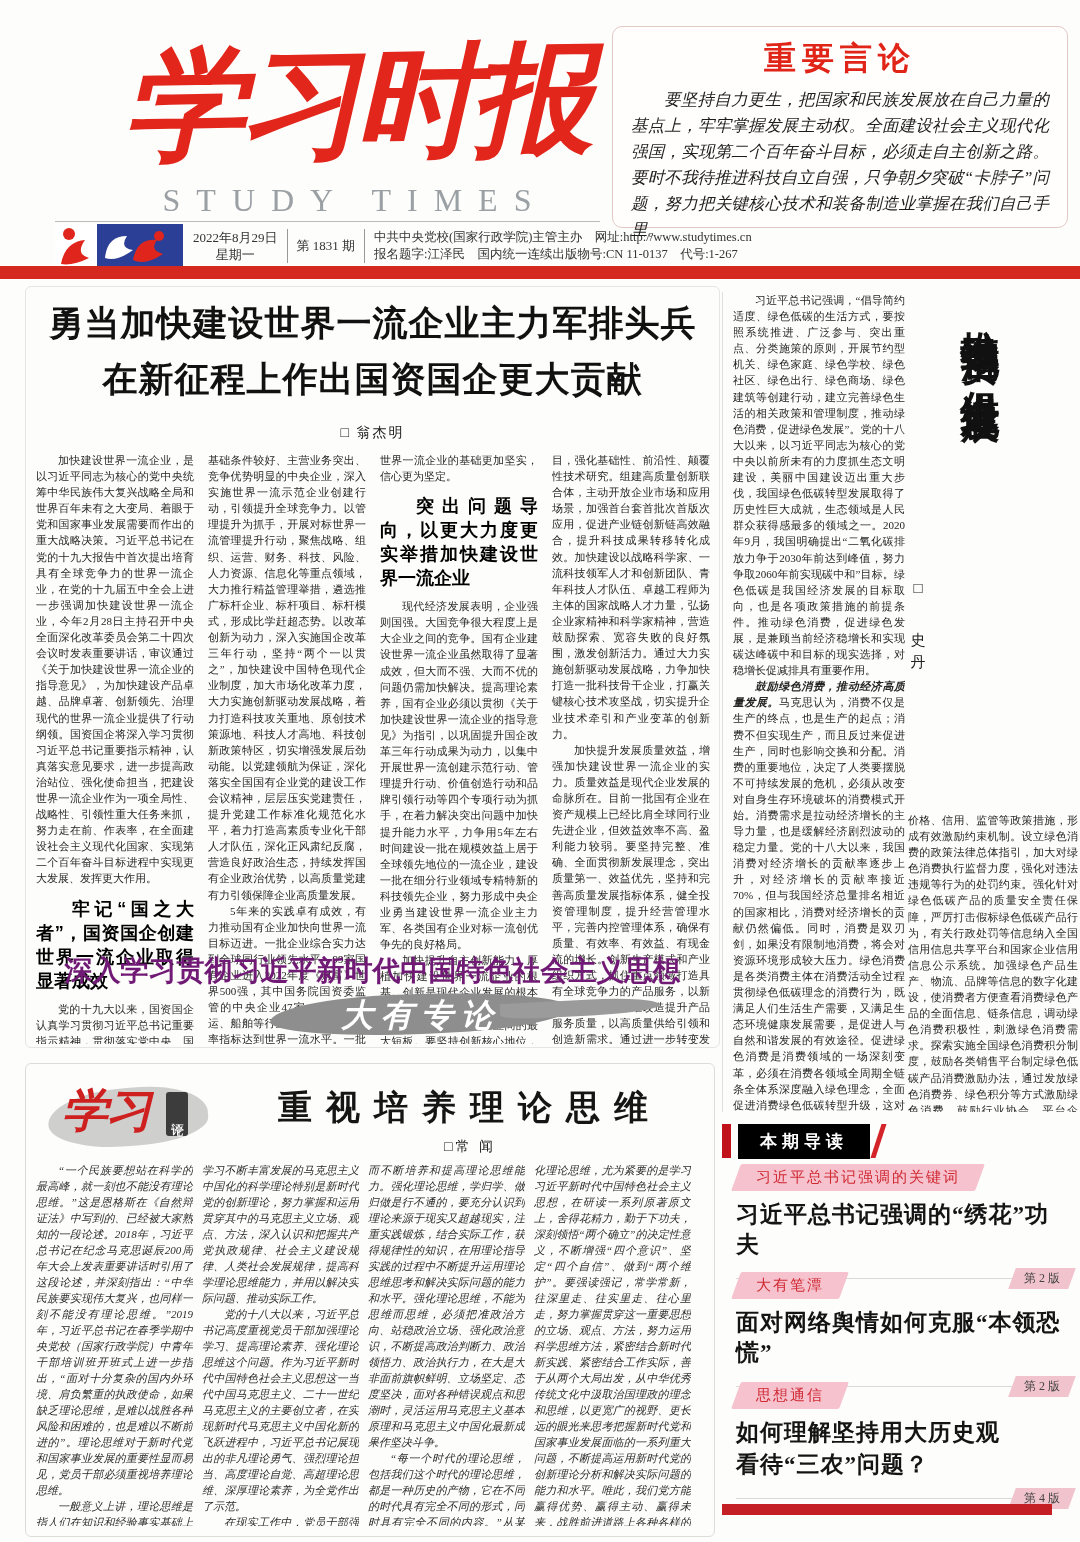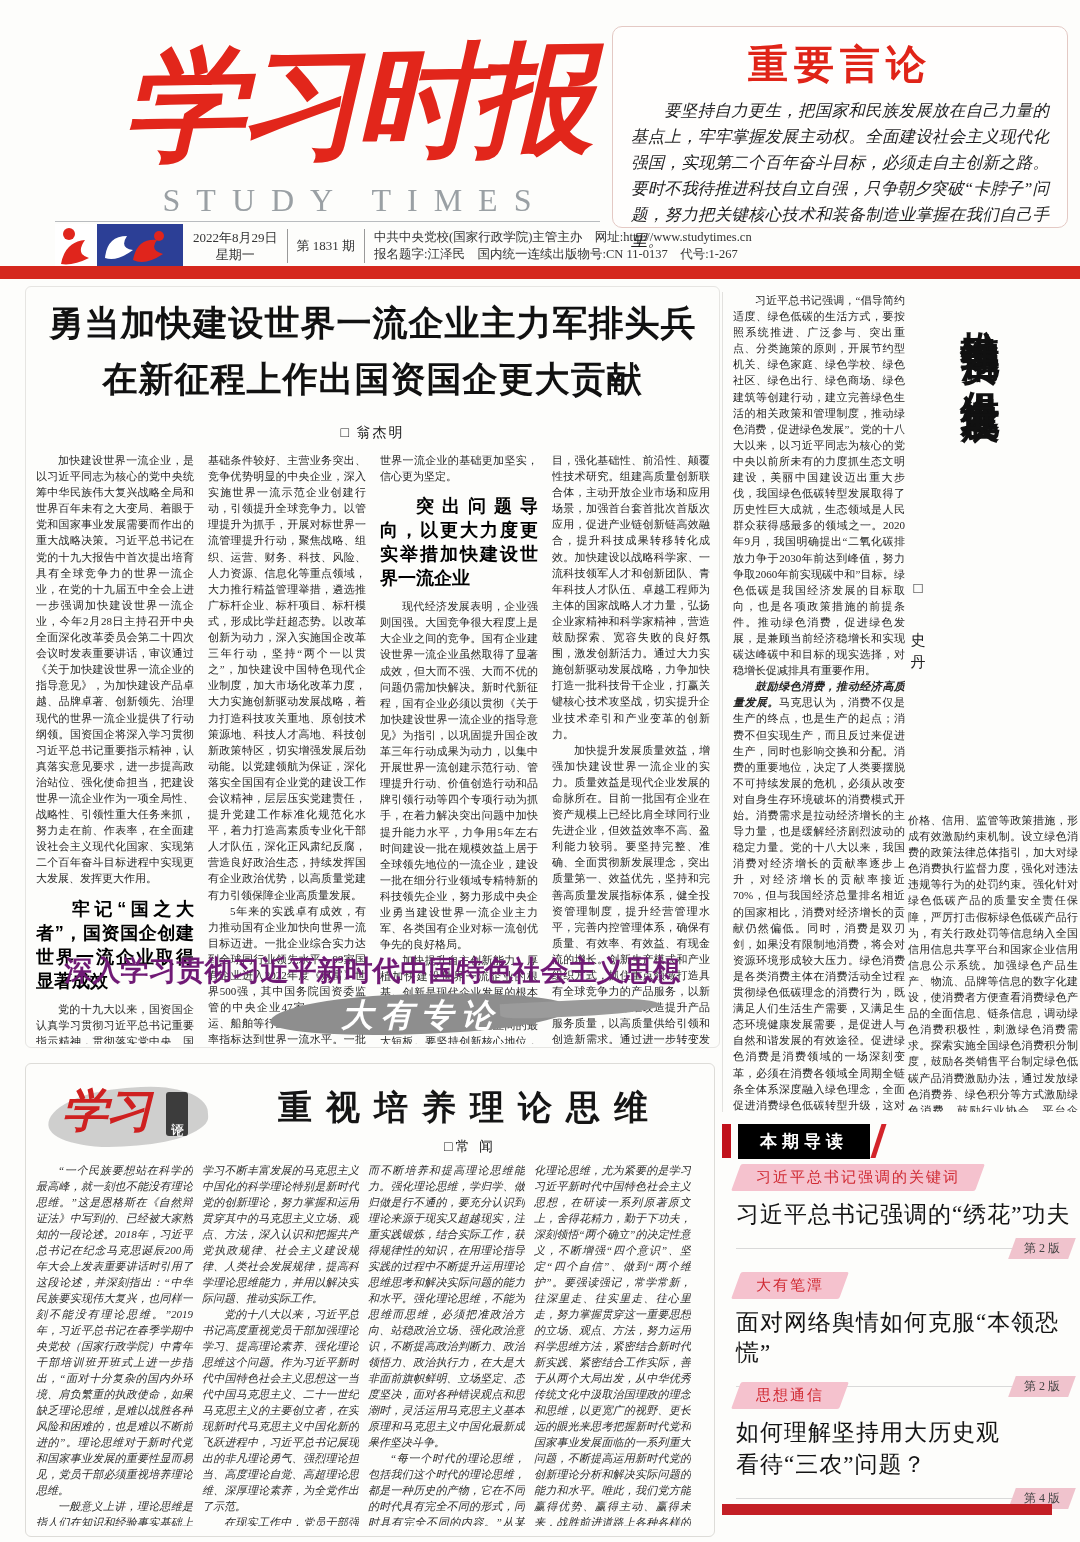--- a/index.html
+++ b/index.html
@@ -16,21 +16,21 @@
   .infobar{left:55px;top:226px;width:550px;height:40px;display:flex;align-items:center;}
   .logoicon{width:128px;height:44px;flex:0 0 auto;}
   .dateblk{margin-left:10px;text-align:center;font-size:13px;line-height:17px;color:#333;white-space:nowrap;}
   .vdiv{width:0;border-left:1px solid #999;height:34px;margin:0 9px;}
   .issueblk{font-size:13px;color:#333;white-space:nowrap;}
   .pubblk{font-size:12.5px;line-height:17px;color:#333;white-space:nowrap;}
   .redbar-top{left:0;top:266px;width:1080px;height:13px;background:#d5281e;}
   
   .quotebox{left:612px;top:26px;width:456px;height:202px;border:1.5px solid #e4c9c4;border-radius:10px;
             background:#fffefd;padding:8px 18px 0 18px;box-sizing:border-box;}
-  .quotetitle{text-align:center;color:#e02418;font-size:40px;font-weight:bold;
+  .quotetitle{text-align:center;color:#e02418;font-size:32px;font-weight:bold;
               font-family:"Liberation Sans",sans-serif;letter-spacing:6px;margin:2px 0 6px 0;}
   .quotebody{font-size:16.5px;line-height:26px;text-align:justify;text-indent:2em;
              font-style:italic;color:#1d1d1d;}
   
   .mainbox{left:25px;top:286px;width:695px;height:762px;border:1px solid #e6e5e2;border-radius:6px;box-sizing:border-box;}
   .headline{left:30px;width:685px;text-align:center;font-family:"Liberation Sans",sans-serif;
             font-weight:900;color:#111;font-size:35px;letter-spacing:1px;white-space:nowrap;}
   .h1a{top:300px;} .h1b{top:356px;}
   .byline{left:30px;top:424px;width:685px;text-align:center;font-size:14px;color:#222;letter-spacing:2px;}
   .cols{left:36px;top:452px;width:676px;height:592px;display:flex;gap:14px;}
@@ -78,21 +78,21 @@
   .dighdr{position:absolute;left:0;top:4px;height:34px;display:flex;align-items:center;}
   .digstrip{width:9px;height:34px;background:#c1121c;margin-right:7px;}
   .digtab{background:#000000;color:#fff;font-family:"Liberation Sans",sans-serif;font-weight:bold;
           font-size:17px;letter-spacing:5px;padding:6px 22px;white-space:nowrap;}
   .digtab2{width:5px;height:34px;background:#d3242a;margin-left:6px;transform:skewX(-18deg);}
   .digitem{position:absolute;left:14px;width:336px;}
   .tag{position:relative;display:inline-block;padding:4px 20px;font-family:"Liberation Sans",sans-serif;
        font-size:15px;letter-spacing:2px;}
   .tag i{position:absolute;inset:0;background:#f5c2ce;transform:skewX(-20deg);border-radius:2px;}
   .tag s{position:relative;color:#d02a33;text-decoration:none;font-style:normal;}
-  .digtitle{font-size:23px;font-weight:normal;color:#141414;letter-spacing:1px;line-height:30px;margin-top:9px;}
+  .digtitle{font-size:23px;font-weight:bold;color:#141414;letter-spacing:1px;line-height:30px;margin-top:9px;}
   .digrule{display:flex;align-items:center;margin-top:8px;}
   .digrule .ln{flex:1;border-top:1px solid #d9d9d9;}
   .pagetag{position:relative;display:inline-block;padding:2px 12px;font-size:12px;color:#444;white-space:nowrap;}
   .pagetag i{position:absolute;inset:0;background:#f0c3cd;transform:skewX(-20deg);}
   .pagetag s{position:relative;text-decoration:none;font-style:normal;}
   .redbar-bot{position:absolute;left:0;top:384px;width:330px;height:11px;background:#c31f25;}
 </style>
 </head>
 <body>
 
@@ -143,21 +143,21 @@
       <p class="subhead">牢记“国之大者”，国资国企创建世界一流企业取得显著成效</p>
       <p class="bodytxt ind">党的十九大以来，国资国企认真学习贯彻习近平总书记重要指示精神，贯彻落实党中央、国务院决策部署，加强前瞻性思考、全局性谋划、战略性布局、整体性推进，以世界一流企业目标引领国有企业特别是中央企业不断做强做优做大。以对标评价为先导，聚焦竞争力、创新力、控制力、影响力、抗风险能力等关键指标，深入开展对标世界一流企业研究，构建完善世界一流企业评价指标体系，分析短板差距，明确建设目标，部署重点任务。以示范创建为牵引，遴选航天科技、中国宝武等11家</p>
     </div>
     <div class="col">
       <p class="bodytxt">基础条件较好、主营业务突出、竞争优势明显的中央企业，深入实施世界一流示范企业创建行动，引领提升全球竞争力。以管理提升为抓手，开展对标世界一流管理提升行动，聚焦战略、组织、运营、财务、科技、风险、人力资源、信息化等重点领域，大力推行精益管理举措，遴选推广标杆企业、标杆项目、标杆模式，形成比学赶超态势。以改革创新为动力，深入实施国企改革三年行动，坚持“两个一以贯之”，加快建设中国特色现代企业制度，加大市场化改革力度，大力实施创新驱动发展战略，着力打造科技攻关重地、原创技术策源地、科技人才高地、科技创新政策特区，切实增强发展后劲动能。以党建领航为保证，深化落实全国国有企业党的建设工作会议精神，层层压实党建责任，提升党建工作标准化规范化水平，着力打造高素质专业化干部人才队伍，深化正风肃纪反腐，营造良好政治生态，持续发挥国有企业政治优势，以高质量党建有力引领保障企业高质量发展。</p>
       <p class="bodytxt ind">5年来的实践卓有成效，有力推动国有企业加快向世界一流目标迈进。一批企业综合实力达到全球同行业领先水平，99家国有企业进入2022年度《财富》世界500强，其中国务院国资委监管的中央企业47家，发电、航运、船舶等行业中央企业主要效率指标达到世界一流水平。一批企业自主创新能力显著增强，电网、通信等行业企业专利数量和质量位居全球同行业领先水平，航天、深海、能源、交通、国防军工等领域涌现一批世界级原创性科技创新成果。一批企业品牌影响力和国际化水平明显提升，21家中央企业进入全球品牌价值500强，打造了高铁、核电、特高压等一批具有自主知识产权的国家名片，培育了一批具有行业话语权和美誉度的企业品牌。中央企业率先创建</p>
     </div>
     <div class="col">
       <p class="bodytxt">世界一流企业的基础更加坚实，信心更为坚定。</p>
       <p class="subhead">突出问题导向，以更大力度更实举措加快建设世界一流企业</p>
-      <p class="bodytxt ind">现代经济发展表明，企业强则国强。大国竞争很大程度上是大企业之间的竞争。国有企业建设世界一流企业虽然取得了显著成效，但大而不强、大而不优的问题仍需加快解决。新时代新征程，国有企业必须以贯彻《关于加快建设世界一流企业的指导意见》为指引，以巩固提升国企改革三年行动成果为动力，以集中开展世界一流创建示范行动、管理提升行动、价值创造行动和品牌引领行动等四个专项行动为抓手，在着力解决突出问题中加快提升能力水平，力争用5年左右时间建设一批在规模效益上居于全球领先地位的一流企业，建设一批在细分行业领域专精特新的科技领先企业，努力形成中央企业勇当建设世界一流企业主力军、各类国有企业对标一流创优争先的良好格局。</p>
+      <p class="bodytxt ind">现代经济发展表明，企业强则国强。大国竞争很大程度上是大企业之间的竞争。国有企业建设世界一流企业虽然取得了显著成效，但大而不强、大而不优的问题仍需加快解决。提高理论素养，国有企业必须以贯彻《关于加快建设世界一流企业的指导意见》为指引，以巩固提升国企改革三年行动成果为动力，以集中开展世界一流创建示范行动、管理提升行动、价值创造行动和品牌引领行动等四个专项行动为抓手，在着力解决突出问题中加快提升能力水平，力争用5年左右时间建设一批在规模效益上居于全球领先地位的一流企业，建设一批在细分行业领域专精特新的科技领先企业，努力形成中央企业勇当建设世界一流企业主力军、各类国有企业对标一流创优争先的良好格局。</p>
       <p class="bodytxt ind">加快提升自主创新能力，厚植加快建设世界一流企业的根基。创新是现代企业发展的根本大计。自主创新能力不强是不少国有企业与世界一流企业间的最大短板。要坚持创新核心地位，积极推进国有企业打造原创技术策源地，加大研发投入力度，优化支出结构，积极承担国家重大科技项</p>
     </div>
     <div class="col">
       <p class="bodytxt">目，强化基础性、前沿性、颠覆性技术研究。组建高质量创新联合体，主动开放企业市场和应用场景，加强首台套首批次首版次应用，促进产业链创新链高效融合，提升科技成果转移转化成效。加快建设以战略科学家、一流科技领军人才和创新团队、青年科技人才队伍、卓越工程师为主体的国家战略人才力量，弘扬企业家精神和科学家精神，营造鼓励探索、宽容失败的良好氛围，激发创新活力。通过大力实施创新驱动发展战略，力争加快打造一批科技骨干企业，打赢关键核心技术攻坚战，切实提升企业技术牵引和产业变革的创新力。</p>
       <p class="bodytxt ind">加快提升发展质量效益，增强加快建设世界一流企业的实力。质量效益是现代企业发展的命脉所在。目前一批国有企业在资产规模上已经比肩全球同行业先进企业，但效益效率不高、盈利能力较弱。要坚持完整、准确、全面贯彻新发展理念，突出质量第一、效益优先，坚持和完善高质量发展指标体系，健全投资管理制度，提升经营管理水平，完善内控管理体系，确保有质量、有效率、有效益、有现金流的增长。创新生产模式和产业组织方式，抓住重点领域打造具有全球竞争力的产品服务，以新技术新业态新标准改造提升产品服务质量，以高质量供给引领和创造新需求。通过进一步转变发展方式，力争在营业收入利润率、净资产收益率、全员劳动生产率等方面达到全球同行业领先水平，切实提升企业价值创造能力和可持续发展能力。</p>
 
     </div>
   </div>
 
   <div class="abs slogan">深入学习贯彻习近平新时代中国特色社会主义思想</div>

